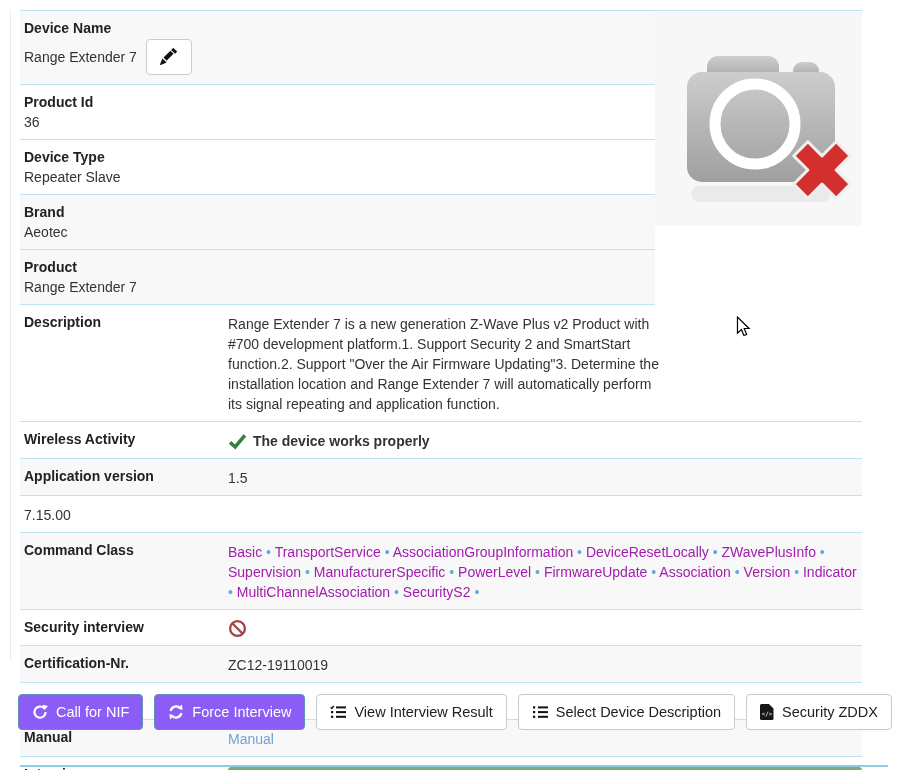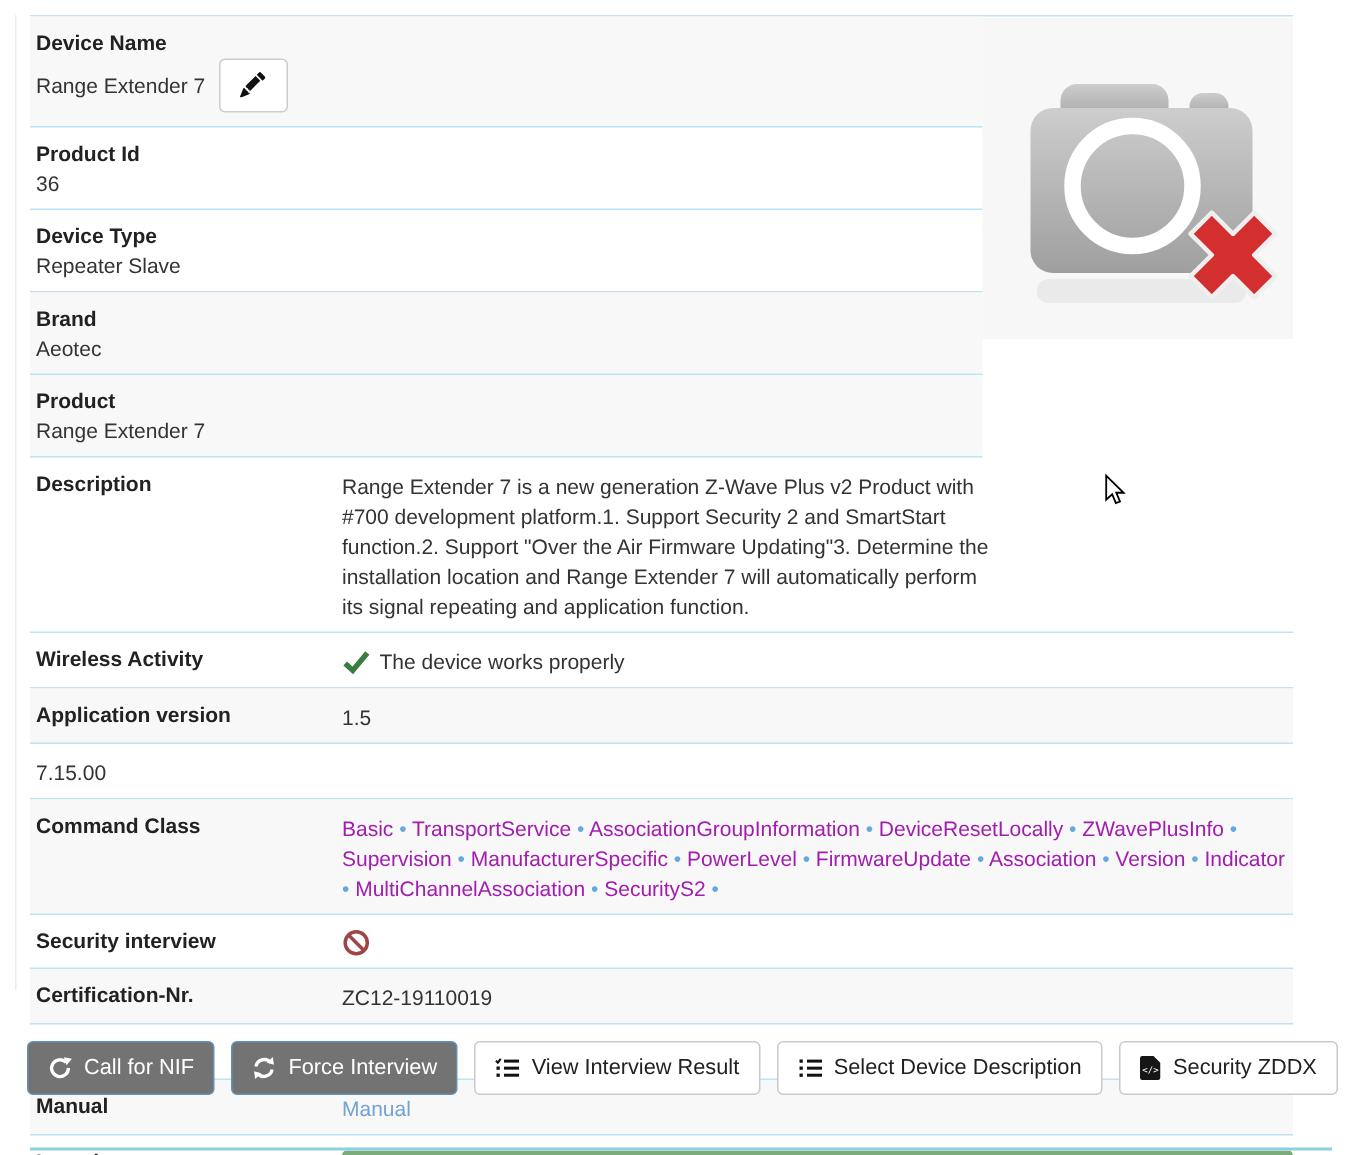--- a/index.html
+++ b/index.html
@@ -14,32 +14,32 @@
        padding:7px 0 7px 4px;box-sizing:border-box;min-height:34px;}
   .row.striped{background:#f8f8f8;}
   .row.narrow{width:635px;flex-direction:column;}
   .row .lbl{width:204px;flex:none;font-weight:bold;color:#222;padding-top:2px;}
   .row .val{flex:1;line-height:20px;padding-top:2px;}
   .r-name{min-height:74px;}
   .r-name .val{display:flex;align-items:center;gap:9px;padding-top:0;}
   .edit-btn{width:46px;height:36px;background:#fff;border:1px solid #ccc;border-radius:4px;
             display:flex;align-items:center;justify-content:center;cursor:pointer;}
   .desc{max-width:432px;}
-  .val-icon{display:flex;align-items:center;gap:6px;padding-top:0;}
+  .val-icon{display:flex;align-items:center;gap:6px;padding-top:0;font-weight:bold;}
   .image-cell{position:absolute;top:1px;right:0;width:207px;height:214px;background:#f7f7f7;}
   .cc-link{color:#a21caf;text-decoration:none;}
   .cc-sep{color:#64a9e0;}
   .manual-link{color:#74a3d4;text-decoration:none;}
   .progress{height:18px;border-radius:3px;background:#f5f5f5;overflow:hidden;margin-top:1px;}
   .progress-fill{height:18px;background:#7cab7c;border-radius:3px;color:#fff;
                  font-size:12px;font-weight:bold;text-align:center;line-height:18px;}
   .actions{position:absolute;left:18px;top:694px;display:flex;gap:11px;}
   .btn{height:36px;border-radius:4px;padding:0 13px;display:flex;align-items:center;gap:8px;
        font-family:"Liberation Sans",sans-serif;font-size:14.5px;cursor:pointer;white-space:nowrap;}
-  .btn.primary{background:#737373;border:1px solid #6391b5;color:#fff;}
+  .btn.primary{background:#8b5cf6;border:1px solid #6391b5;color:#fff;}
   .btn.default{background:#fff;border:1px solid #c9c9c9;color:#212121;}
   .bottom-rule{position:absolute;left:20px;top:765px;width:868px;height:2px;background:#8ccfde;}
   .cursor{position:absolute;left:735px;top:316px;}
   svg{display:block;}
 </style>
 </head>
 <body>
 
 <div class="left-edge"></div>
 

